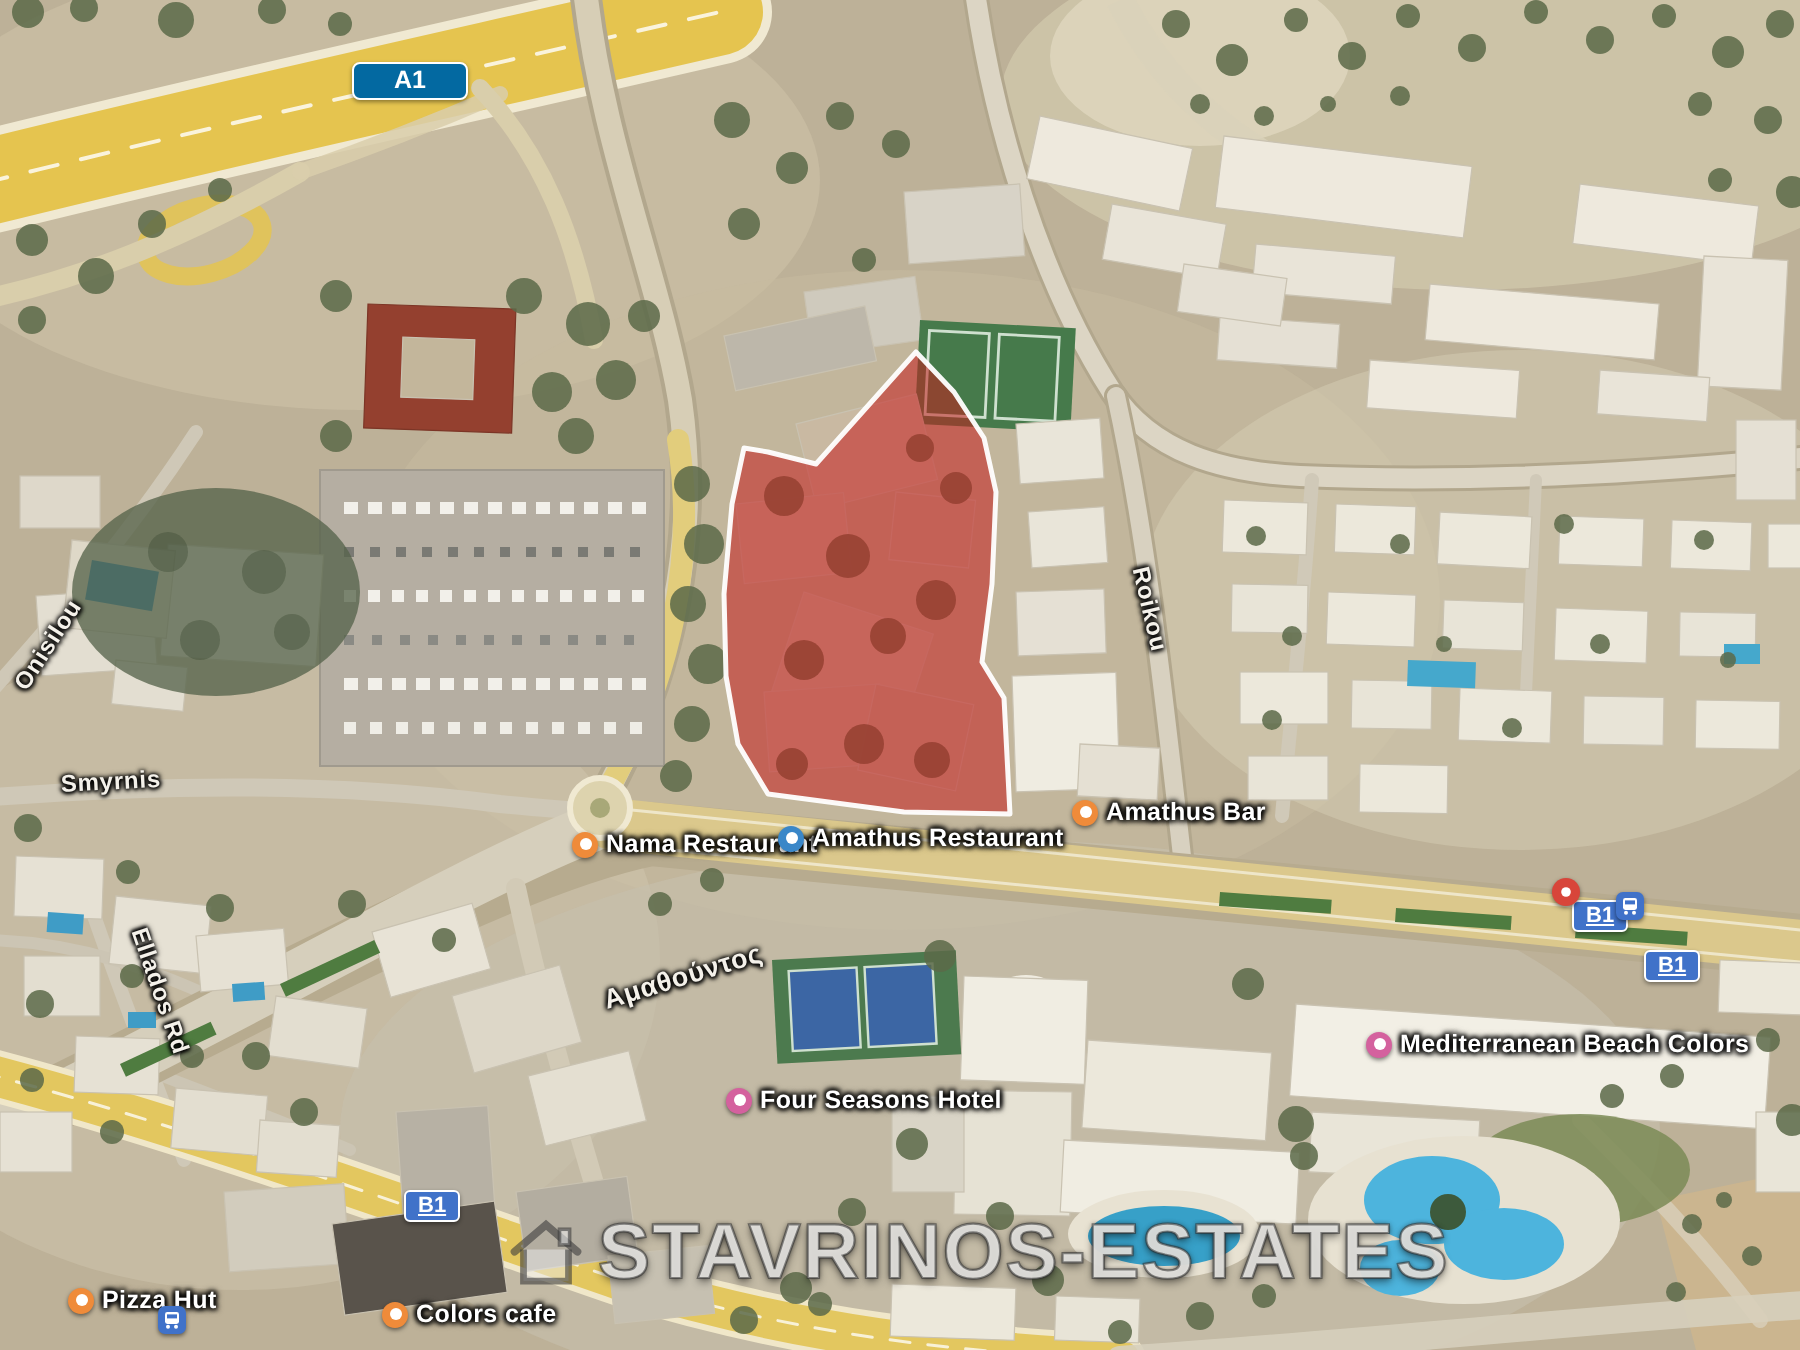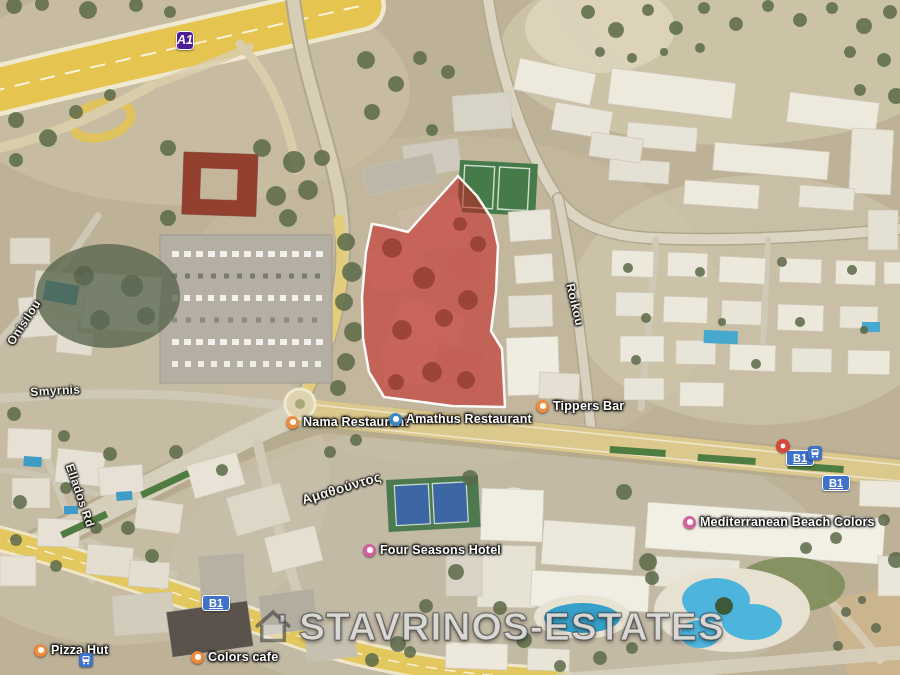--- a/index.html
+++ b/index.html
@@ -9,21 +9,21 @@
     background:#bdb198;
     box-shadow:inset 0 0 0 2px rgba(255,255,255,.75);
   }
   #scenery{position:absolute;left:0;top:0;}
   .overlay{position:absolute;left:0;top:0;width:900px;height:675px;pointer-events:none;}
   .overlay > *{pointer-events:auto;}
 
   
   .badge{position:absolute;font-weight:bold;color:#fff;line-height:1;
          border:1.6px solid #fff;border-radius:4px;box-shadow:0 1px 2px rgba(0,0,0,.4);}
-  .badge.green{background:#4c1d95;font-size:12.5px;padding:2px 0;font-style:italic;}
+  .badge.green{background:#0369a1;font-size:12.5px;padding:2px 20px;}
   .badge.blue{background:#4072c9;font-size:11px;padding:1.5px 6px;border-radius:3px;text-decoration:underline;}
 
   
   .street{position:absolute;color:#f4f1ea;font-size:12px;font-weight:600;letter-spacing:.4px;
           transform-origin:0 0;white-space:nowrap;
           text-shadow:0 0 3px #000,0 1px 2px #000,1px 0 2px #000,-1px 0 2px #000;}
   .street.big{font-size:13.5px;}
 
   
   .poi{position:absolute;display:flex;align-items:center;gap:4px;white-space:nowrap;}
@@ -384,21 +384,21 @@
     <div class="poi" style="left:389px;top:412px">
       <span class="dot" style="background:#3a87c8">
           <i></i>
         </span>
       <span class="poi-text">Amathus Restaurant</span>
     </div>
     <div class="poi" style="left:536px;top:399px">
       <span class="dot" style="background:#ef8b3a">
           <i></i>
         </span>
-      <span class="poi-text">Tippers Bar</span>
+      <span class="poi-text">Amathus Bar</span>
     </div>
     <div class="poi" style="left:363px;top:543px">
       <span class="dot" style="background:#d4619e">
           <i></i>
         </span>
       <span class="poi-text">Four Seasons Hotel</span>
     </div>
     <div class="poi" style="left:683px;top:515px">
       <span class="dot" style="background:#d4619e">
           <i></i>

